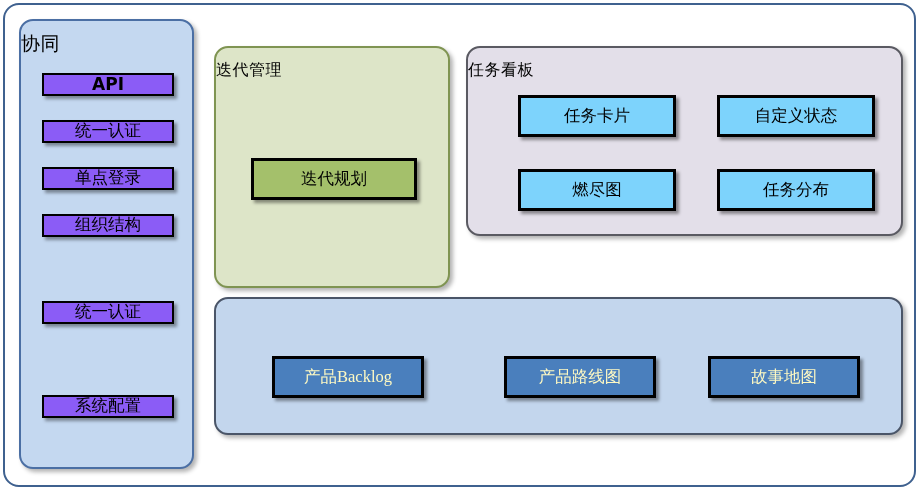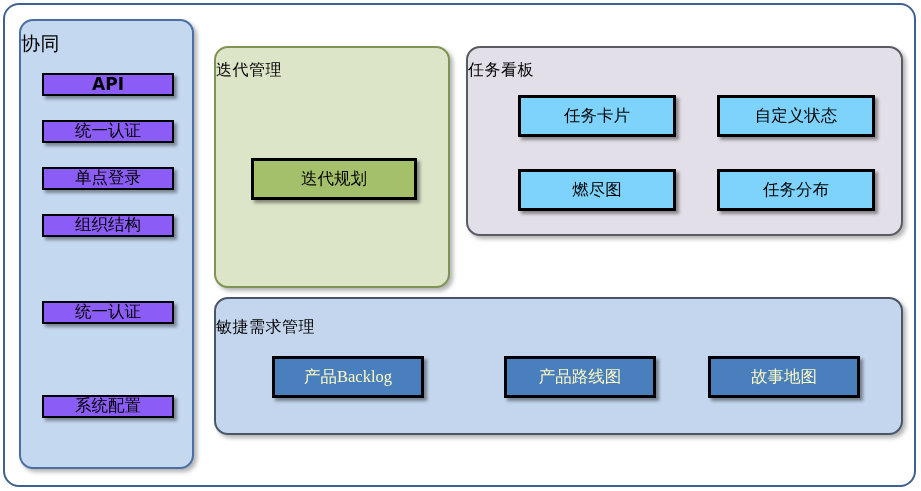--- a/index.html
+++ b/index.html
@@ -200,20 +200,19 @@
   <div class="panel" id="taskboard-panel">
     <div class="panel-title">任务看板</div>
 
     <div class="purple-box" style="left:26px;  top:47px">任务卡片</div>
     <div class="purple-box" style="left:225px; top:47px">自定义状态</div>
     <div class="purple-box" style="left:26px;  top:121px">燃尽图</div>
     <div class="purple-box" style="left:225px; top:121px">任务分布</div>
   </div>
 
   <div class="panel" id="agile-panel">
-    <div class="panel-title">敏捷需求管理</div>
 
     <div class="blue-box" style="left:56px">产品Backlog</div>
     <div class="blue-box" style="left:288px">产品路线图</div>
     <div class="blue-box" style="left:492px">故事地图</div>
   </div>
 
 </div>
 
 </body></html>

